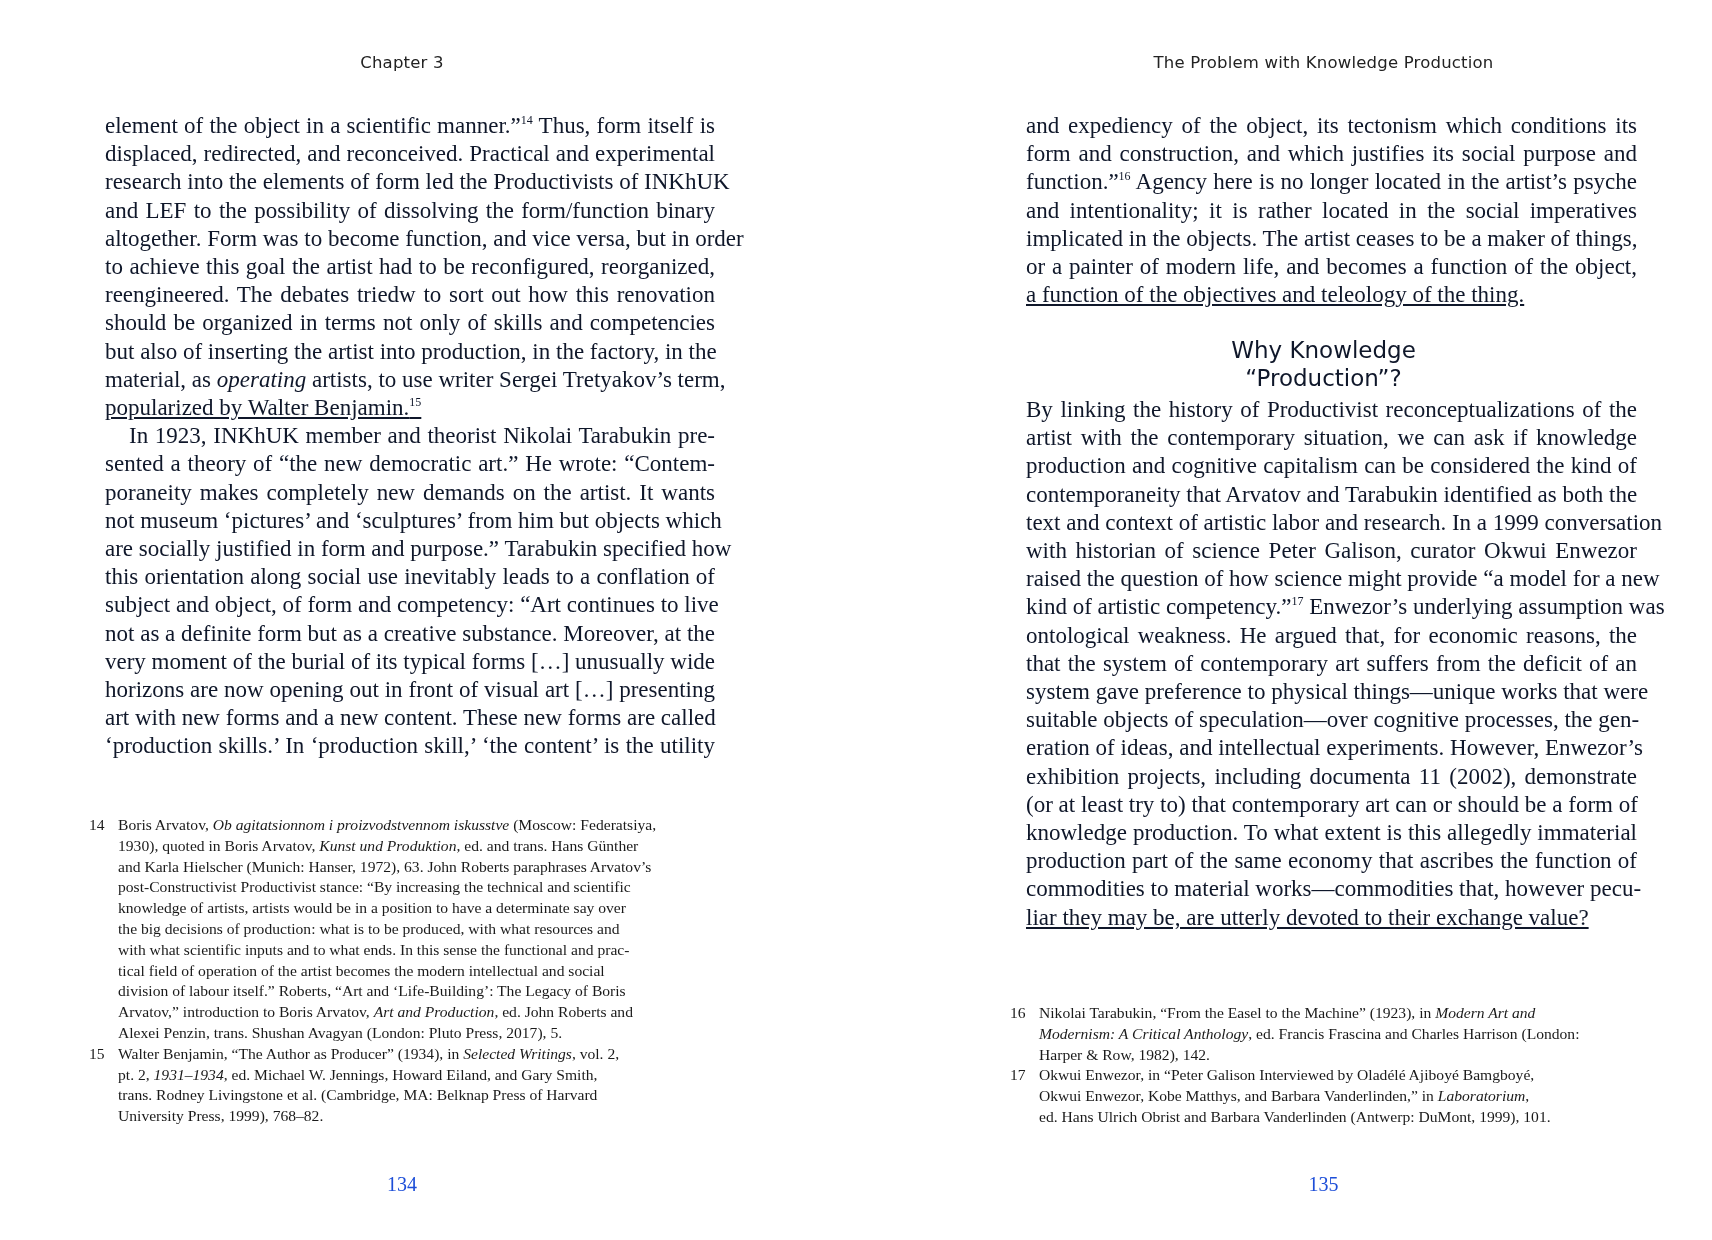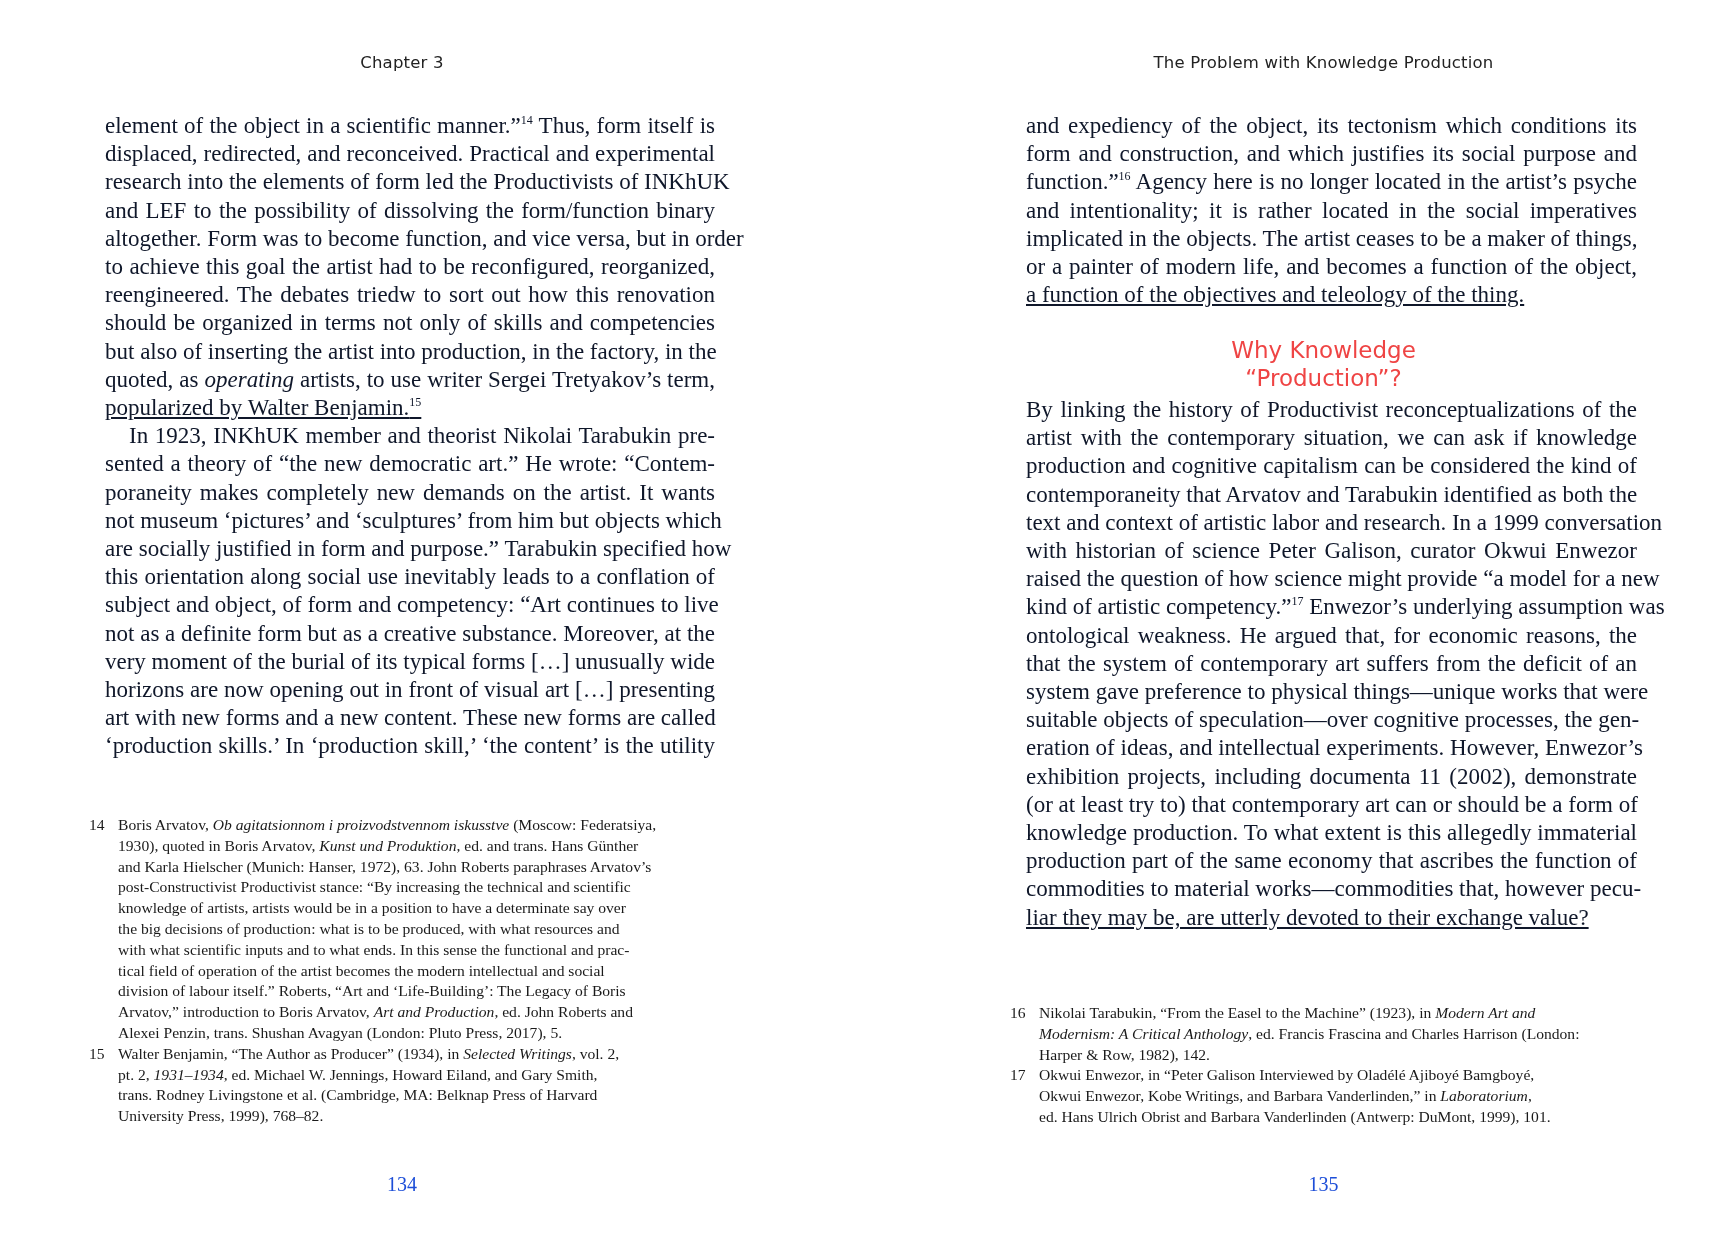--- a/index.html
+++ b/index.html
@@ -18,21 +18,21 @@
   }
   .page.left .body-text { top: 112px; }
   .page.right .body-text.top { top: 112px; }
   .body-text p { margin: 0; }
   .body-text p.indent { text-indent: 24px; }
   .body-text .line { display: block; text-align: justify; text-align-last: justify; white-space: nowrap; }
   .body-text .line.last { text-align-last: left; text-decoration: underline; }
   sup { font-size: 12px; line-height: 0; vertical-align: 9px; }
   .section-heading {
     position: absolute; left: 0; right: 0; top: 336px; text-align: center;
-    font-family: "DejaVu Sans", sans-serif; font-size: 23px; line-height: 28px; color: #ef4444;
+    font-family: "DejaVu Sans", sans-serif; font-size: 23px; line-height: 28px; color: #0f172a;
   }
   .page.right .body-text.second { top: 396px; }
   .footnotes {
     position: absolute; left: 0; right: 0;
     font-family: "Liberation Serif", serif; font-size: 15.6px; line-height: 20.8px; color: #1a1a1a;
   }
   .page.left .footnotes { top: 815px; }
   .page.right .footnotes { top: 1003px; }
   .fn { position: relative; padding-left: 29px; }
   .fn .fn-num { position: absolute; left: 0; top: 0; }
@@ -53,21 +53,21 @@
     <p>
       <span class="line"><span>element of the object in a scientific manner.”</span><sup>14</sup><span> Thus, form itself is</span></span>
       <span class="line">displaced, redirected, and reconceived. Practical and experimental</span>
       <span class="line">research into the elements of form led the Productivists of INKhUK</span>
       <span class="line">and LEF to the possibility of dissolving the form/function binary</span>
       <span class="line">altogether. Form was to become function, and vice versa, but in order</span>
       <span class="line">to achieve this goal the artist had to be reconfigured, reorganized,</span>
       <span class="line">reengineered. The debates triedw to sort out how this renovation</span>
       <span class="line">should be organized in terms not only of skills and competencies</span>
       <span class="line">but also of inserting the artist into production, in the factory, in the</span>
-      <span class="line"><span>quoted, as </span><i>operating</i><span> artists, to use writer Sergei Tretyakov’s term,</span></span>
+      <span class="line"><span>material, as </span><i>operating</i><span> artists, to use writer Sergei Tretyakov’s term,</span></span>
       <span class="line last"><span>popularized by Walter Benjamin.</span><sup>15</sup></span>
     </p>
     <p class="indent">
       <span class="line">In 1923, INKhUK member and theorist Nikolai Tarabukin pre-</span>
       <span class="line" style="text-indent:0">sented a theory of “the new democratic art.” He wrote: “Contem-</span>
       <span class="line" style="text-indent:0">poraneity makes completely new demands on the artist. It wants</span>
       <span class="line" style="text-indent:0">not museum ‘pictures’ and ‘sculptures’ from him but objects which</span>
       <span class="line" style="text-indent:0">are socially justified in form and purpose.” Tarabukin specified how</span>
       <span class="line" style="text-indent:0">this orientation along social use inevitably leads to a conflation of</span>
       <span class="line" style="text-indent:0">subject and object, of form and competency: “Art continues to live</span>
@@ -153,19 +153,19 @@
   <div class="footnotes" id="right-footnotes">
       <div class="fn">
         <span class="fn-num">16</span>
         <span class="fn-line"><span>Nikolai Tarabukin, “From the Easel to the Machine” (1923), in </span><i>Modern Art and</i></span>
         <span class="fn-line"><i>Modernism: A Critical Anthology</i><span>, ed. Francis Frascina and Charles Harrison (London:</span></span>
         <span class="fn-line"><span>Harper &amp; Row, 1982), 142.</span></span>
       </div>
       <div class="fn">
         <span class="fn-num">17</span>
         <span class="fn-line"><span>Okwui Enwezor, in “Peter Galison Interviewed by Oladélé Ajiboyé Bamgboyé,</span></span>
-        <span class="fn-line"><span>Okwui Enwezor, Kobe Writings, and Barbara Vanderlinden,” in </span><i>Laboratorium</i><span>,</span></span>
+        <span class="fn-line"><span>Okwui Enwezor, Kobe Matthys, and Barbara Vanderlinden,” in </span><i>Laboratorium</i><span>,</span></span>
         <span class="fn-line"><span>ed. Hans Ulrich Obrist and Barbara Vanderlinden (Antwerp: DuMont, 1999), 101.</span></span>
       </div>
     </div>
 
   <div class="folio">135</div>
 </div>
 
 </body></html>

